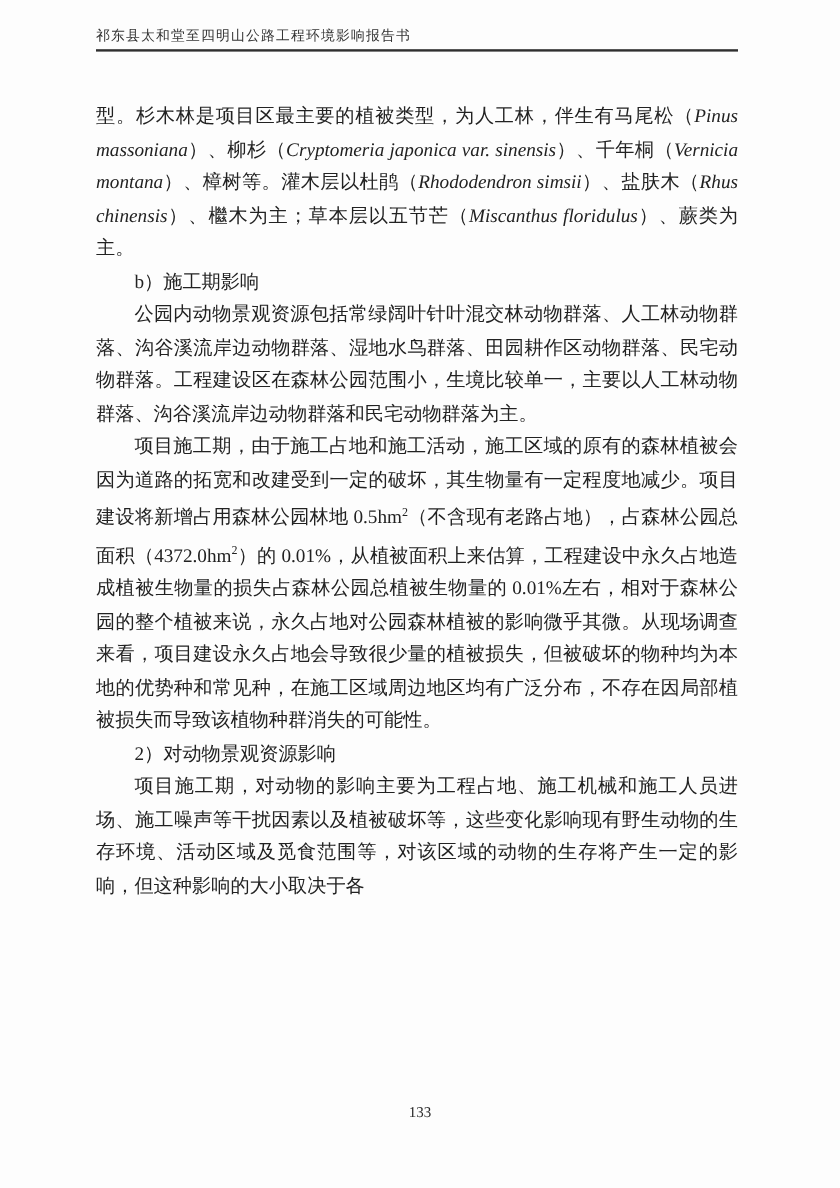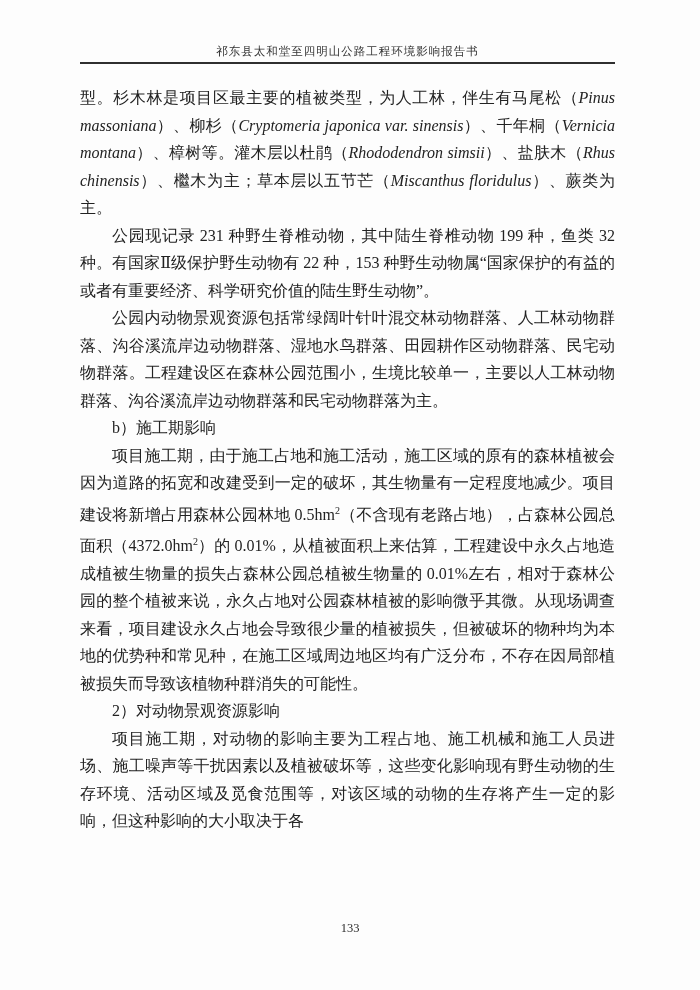--- a/index.html
+++ b/index.html
@@ -17,26 +17,26 @@
     color: #222222;
     overflow: hidden;
   }
   .page-header {
     position: absolute;
     top: 0;
     left: 80px;
     right: 85px;
   }
   .header-title {
-    padding-top: 45px;
+    padding-top: 24px;
     line-height: 13px;
     font-size: 11.5px;
     letter-spacing: 1px;
     color: #333333;
-    text-align: center;
+    text-align: left;
   }
   .header-rule {
     height: 0;
     border-top: 2px solid #2f2f2f;
     margin-top: 4px;
   }
   .doc-body {
     position: absolute;
     top: 84px;
     left: 80px;
@@ -82,23 +82,22 @@
 <div class="page">
 
   <header class="page-header">
     <div class="header-title">祁东县太和堂至四明山公路工程环境影响报告书</div>
     <div class="header-rule"></div>
   </header>
 
   <main class="doc-body">
 
   <p class="para"><span class="plain">型。杉木林是项目区最主要的植被类型，为人工林，伴生有马尾松（</span><span class="italic">Pinus massoniana</span><span class="plain">）、柳杉（</span><span class="italic">Cryptomeria japonica var. sinensis</span><span class="plain">）、千年桐（</span><span class="italic">Vernicia montana</span><span class="plain">）、樟树等。灌木层以杜鹃（</span><span class="italic">Rhododendron simsii</span><span class="plain">）、盐肤木（</span><span class="italic">Rhus chinensis</span><span class="plain">）、檵木为主；草本层以五节芒（</span><span class="italic">Miscanthus floridulus</span><span class="plain">）、蕨类为主。</span></p>
-      <p class="para indent"><span class="plain">公园现记录 231 种野生脊椎动物，其中陆生脊椎动物 199 种，鱼类 32 种。有国家Ⅱ级保护野生动物有 22 种，153 种野生动物属“国家保护的有益的或者有重要经济、科学研究价值的陆生野生动物”。</span></p>
+      <p class="para indent"><span class="plain">b）施工期影响</span></p>
       <p class="para indent"><span class="plain">公园内动物景观资源包括常绿阔叶针叶混交林动物群落、人工林动物群落、沟谷溪流岸边动物群落、湿地水鸟群落、田园耕作区动物群落、民宅动物群落。工程建设区在森林公园范围小，生境比较单一，主要以人工林动物群落、沟谷溪流岸边动物群落和民宅动物群落为主。</span></p>
-      <p class="para indent"><span class="plain">b）施工期影响</span></p>
       <p class="para indent"><span class="plain">项目施工期，由于施工占地和施工活动，施工区域的原有的森林植被会因为道路的拓宽和改建受到一定的破坏，其生物量有一定程度地减少。项目建设将新增占用森林公园林地 0.5hm</span><span class="sup">2</span><span class="plain">（不含现有老路占地），占森林公园总面积（4372.0hm</span><span class="sup">2</span><span class="plain">）的 0.01%，从植被面积上来估算，工程建设中永久占地造成植被生物量的损失占森林公园总植被生物量的 0.01%左右，相对于森林公园的整个植被来说，永久占地对公园森林植被的影响微乎其微。从现场调查来看，项目建设永久占地会导致很少量的植被损失，但被破坏的物种均为本地的优势种和常见种，在施工区域周边地区均有广泛分布，不存在因局部植被损失而导致该植物种群消失的可能性。</span></p>
       <p class="para indent"><span class="plain">2）对动物景观资源影响</span></p>
       <p class="para indent"><span class="plain">项目施工期，对动物的影响主要为工程占地、施工机械和施工人员进场、施工噪声等干扰因素以及植被破坏等，这些变化影响现有野生动物的生存环境、活动区域及觅食范围等，对该区域的动物的生存将产生一定的影响，但这种影响的大小取决于各</span></p>
     </main>
 
   <footer class="page-footer">
     <span class="page-number">133</span>
   </footer>
 
 </div>

